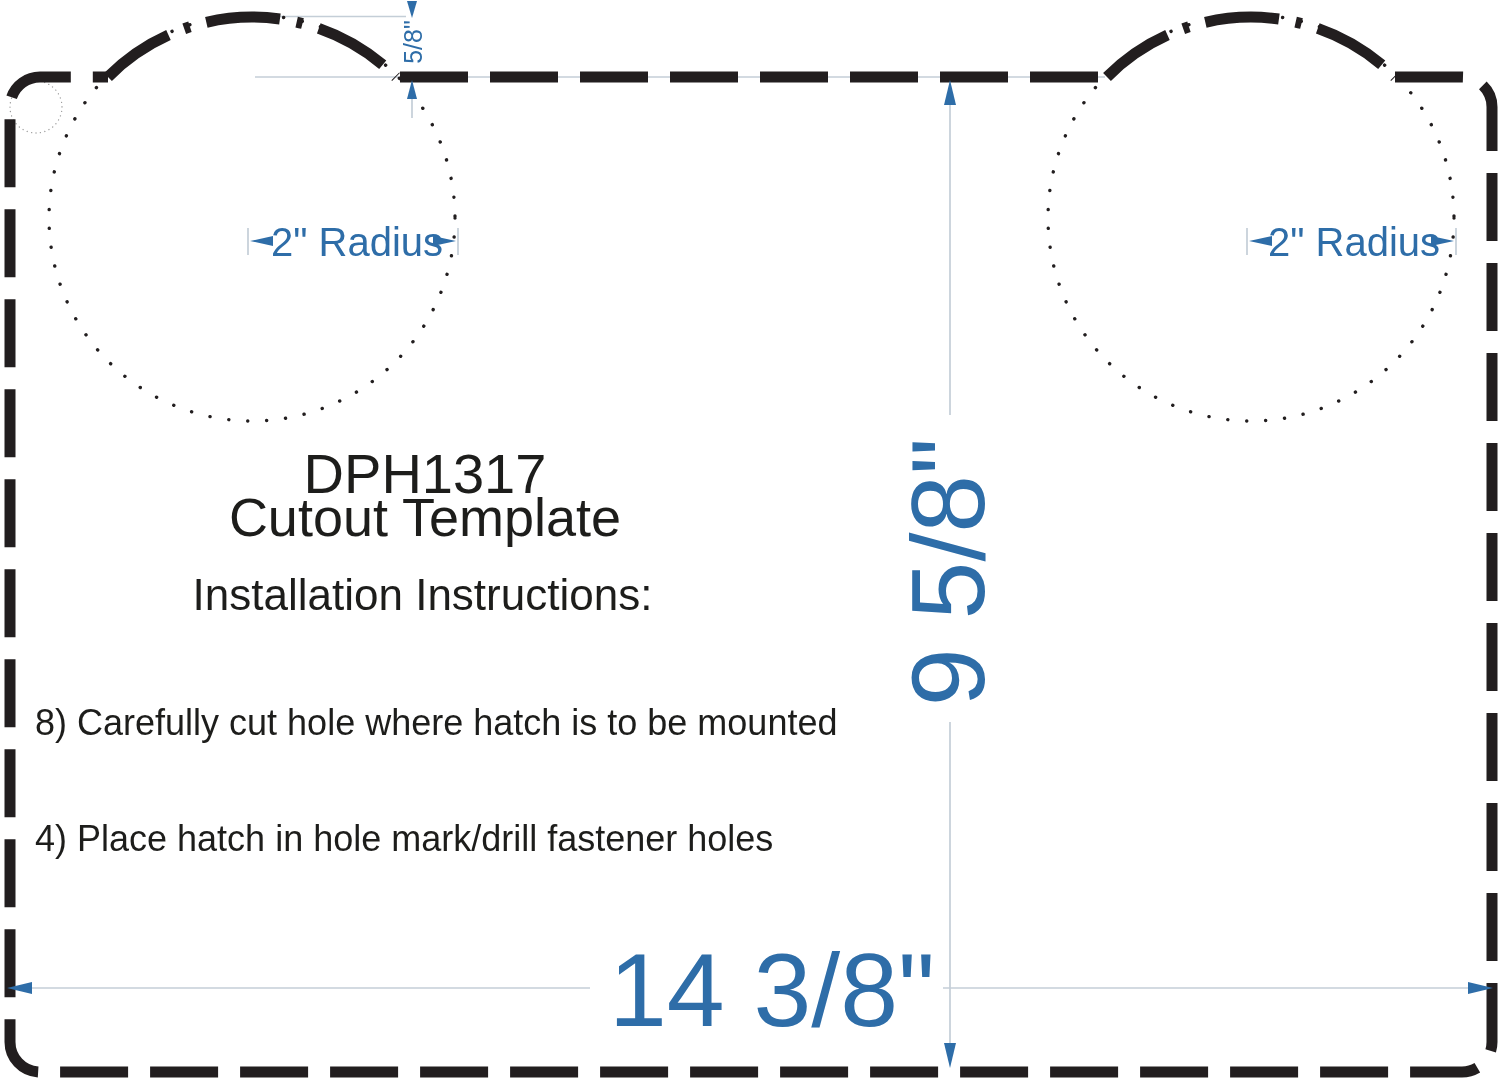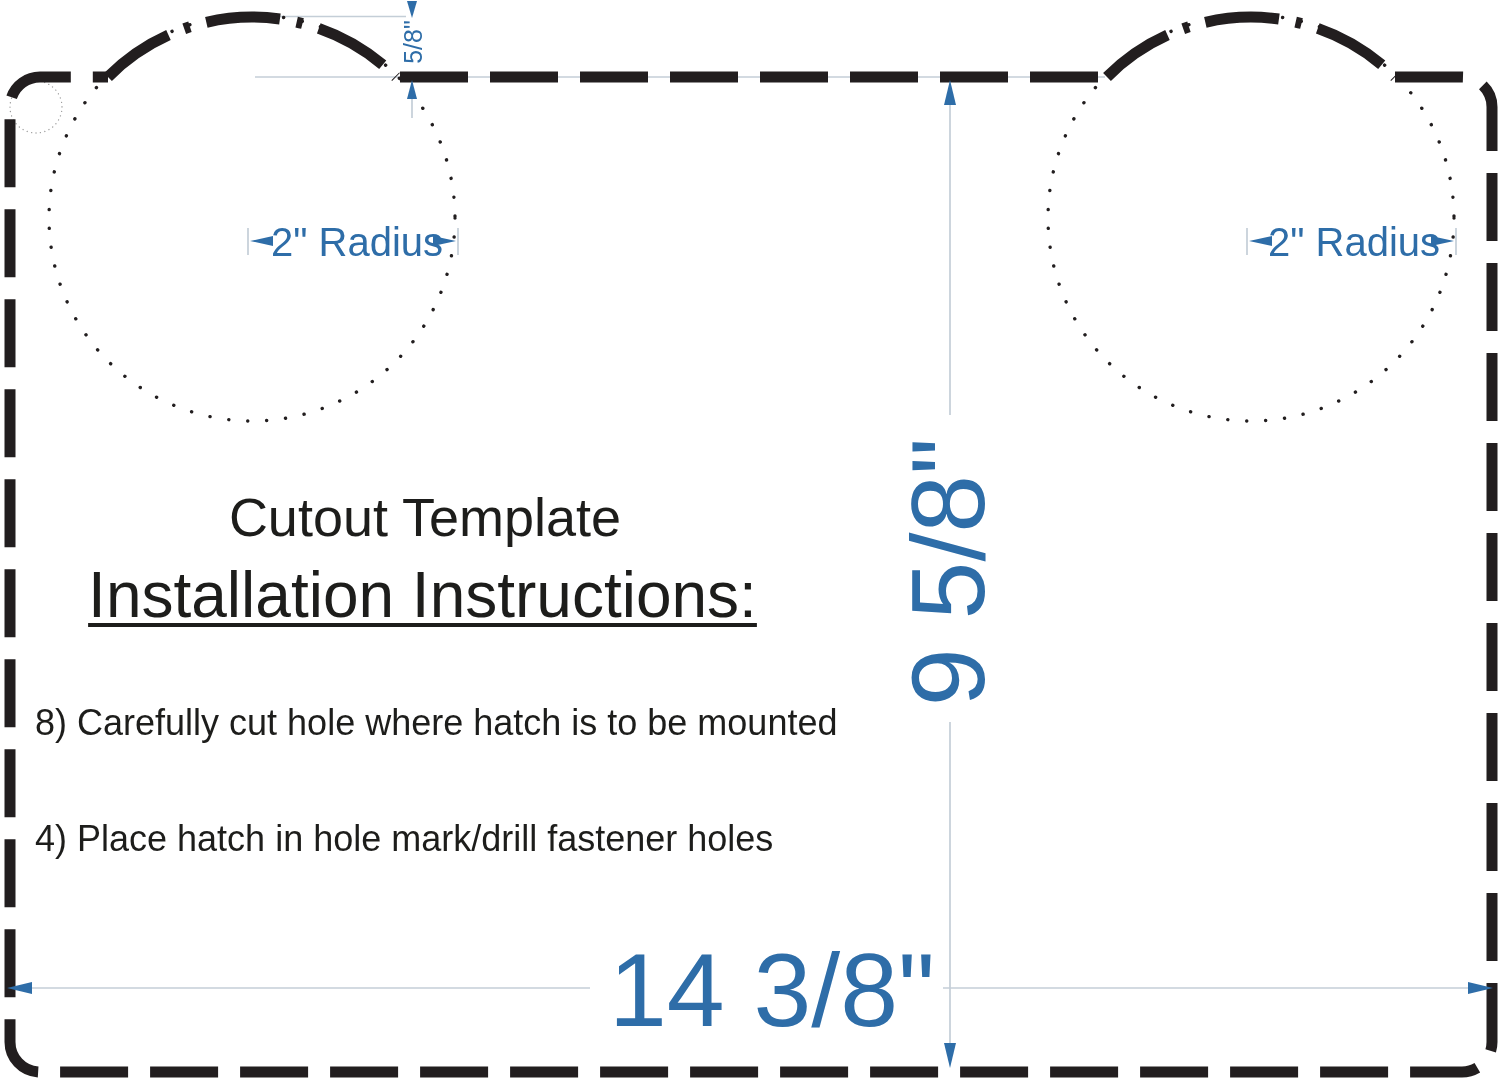--- a/index.html
+++ b/index.html
@@ -7,22 +7,22 @@
     position:relative;width:1500px;height:1082px;background:#ffffff;overflow:hidden;
     font-family:"Liberation Sans","DejaVu Sans",sans-serif;
   }
   #drawing{position:absolute;left:0;top:0;}
   .txt{position:absolute;white-space:pre;}
   .black{color:var(--text-black,#1d1d1b);}
   .blue{color:var(--accent-blue,#2e6da8);}
   .center{text-align:center;}
   .title-line{left:0;width:850px;font-size:56px;line-height:60px;}
   .subtitle-line{left:0;width:850px;font-size:54px;line-height:58px;}
-  .heading-line{left:0;width:845px;font-size:64px;line-height:58px;
-    text-decoration:underline;text-underline-offset:6px;text-decoration-thickness:3.5px;}
+  .heading-line{left:0;width:845px;font-size:44px;line-height:58px;
+    text-underline-offset:6px;text-decoration-thickness:3.5px;}
   .instructions{left:35px;top:627px;font-size:36px;line-height:38.5px;}
   .dim-big{font-size:104px;line-height:104px;}
   .rot{transform:rotate(-90deg);}
   .dim-small{font-size:25px;line-height:26px;}
   .radius-label{font-size:40px;line-height:42px;width:190px;}
 </style>
 </head>
 <body>
 
 <div id="stage">
@@ -78,20 +78,21 @@
       <path d="M 1249 241 L 1272 236 L 1272 246 Z"></path>
       <path d="M 1454 241 L 1431 236 L 1431 246 Z"></path>
     </g>
   </svg>
 
   <div class="txt blue center radius-label" style="left:262px;top:221px;">2" Radius</div>
   <div class="txt blue center radius-label" style="left:1259px;top:221px;">2" Radius</div>
 
   <div class="txt blue center dim-small rot" style="left:353px;top:29px;width:120px;height:26px;">5/8"</div>
 
+  <div class="txt black center title-line" style="top:444px;">DPH1317</div>
   <div class="txt black center subtitle-line" style="top:488px;">Cutout Template</div>
   <div class="txt black center heading-line" style="top:566px;">Installation Instructions:</div>
 
   <div class="txt black instructions">
     <div>8) Carefully cut hole where hatch is to be mounted</div>
     <div>4) Place hatch in hole mark/drill fastener holes</div>
     
     
     
     

